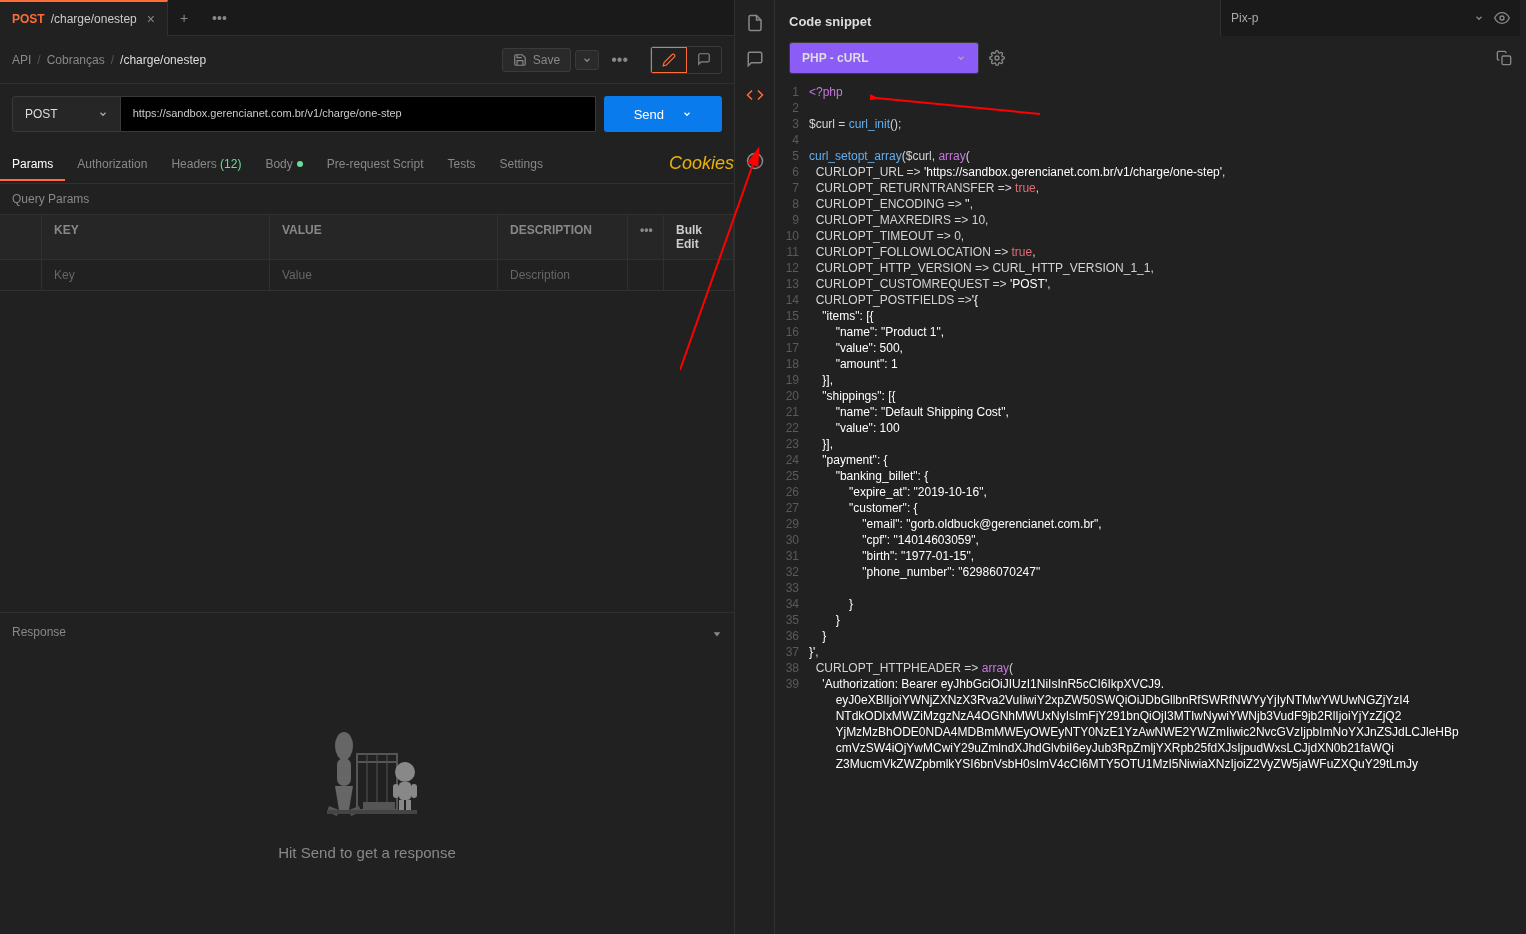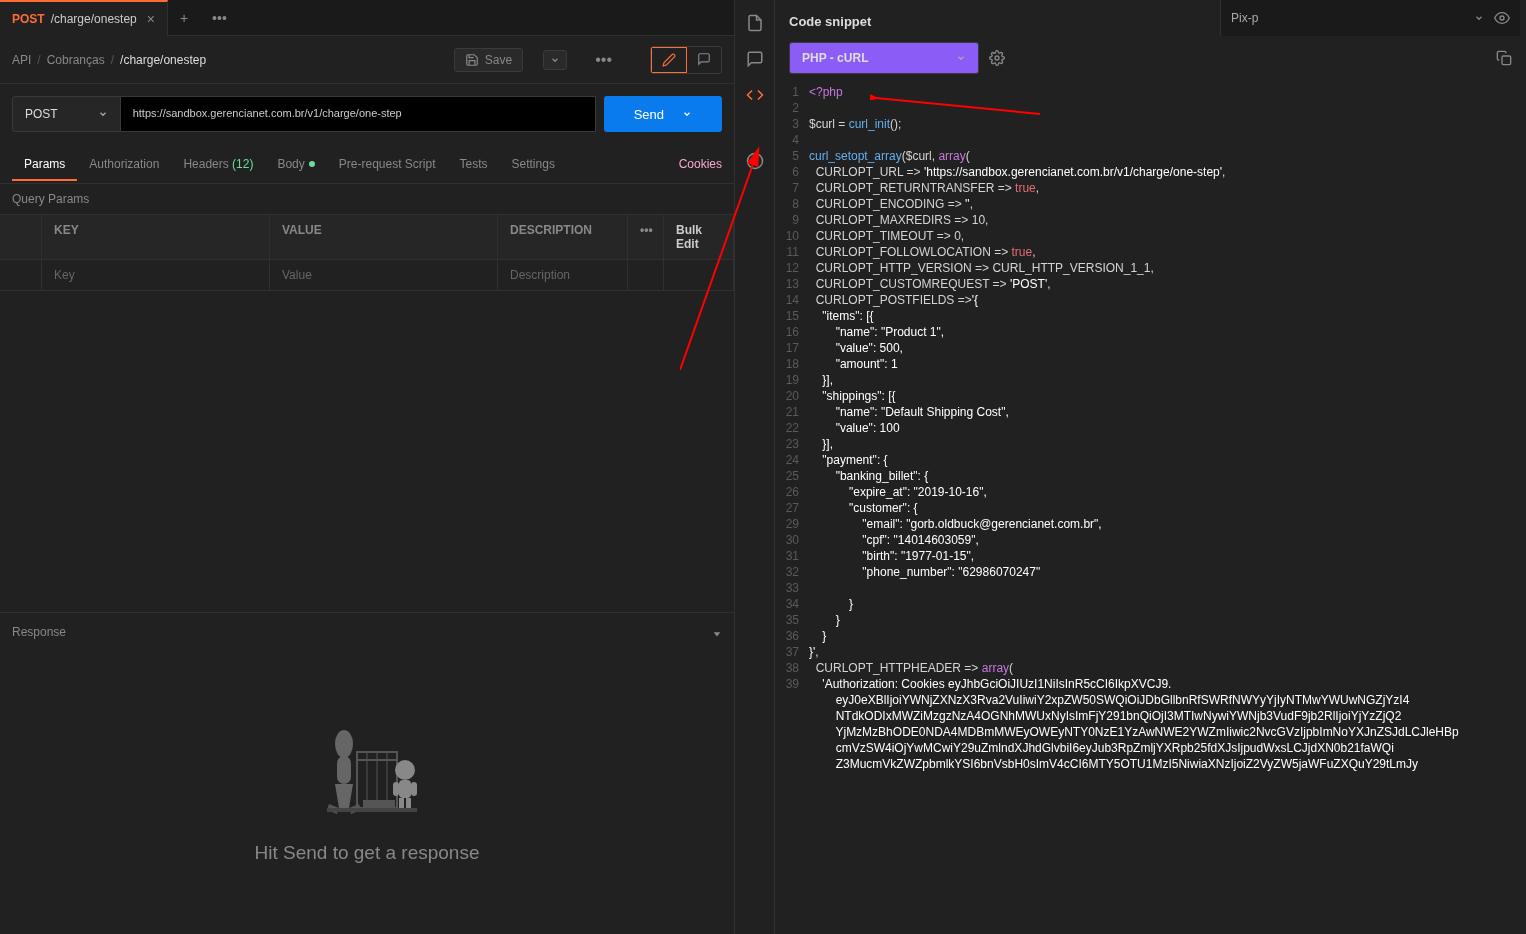--- a/index.html
+++ b/index.html
@@ -20,63 +20,63 @@
 
 .env-bar { position: absolute; right: 6px; top: 0; height: 36px; display: flex; align-items: center; padding: 0 10px; min-width: 300px; background: #1a1a1a; border-left: 1px solid #303030; }
 .env-select { flex: 1; display: flex; justify-content: space-between; align-items: center; font-size: 12px; color: #aaa; }
 .env-eye { margin-left: 10px; color: #888; }
 
 
 .toolbar { height: 48px; display: flex; align-items: center; padding: 0 12px; justify-content: space-between; border-bottom: 1px solid #303030; }
 .breadcrumbs { display: flex; align-items: center; font-size: 12px; color: #888; }
 .breadcrumbs span.sep { margin: 0 6px; color: #555; }
 .breadcrumbs .current { color: #ddd; }
-.toolbar-actions { display: flex; align-items: center; gap: 20px; }
+.toolbar-actions { display: flex; align-items: center; gap: 4px; }
 .btn-save { display: flex; align-items: center; border: 1px solid #3a3a3a; background: #2a2a2a; padding: 4px 10px; border-radius: 3px; font-size: 12px; color: #888; }
 .btn-chevron { border: 1px solid #3a3a3a; background: #2a2a2a; padding: 4px 6px; border-radius: 3px; color: #888; }
 .btn-more { padding: 4px 8px; color: #888; }
 .btn-orange-group { display: flex; border: 1px solid #3a3a3a; border-radius: 3px; margin-left: 10px; overflow: hidden; }
 .btn-orange-group > div { padding: 5px 10px; }
 .btn-orange-group .active { border: 1px solid #ff6c37; }
 
 
 .url-bar { display: flex; padding: 12px; gap: 0; }
 .method-select { background: #262626; border: 1px solid #3a3a3a; border-radius: 3px 0 0 3px; padding: 10px 12px; display: flex; align-items: center; gap: 40px; font-size: 12px; color: #ddd; min-width: 100px; }
 .url-input { flex: 1; background: #000000; border: 1px solid #3a3a3a; border-left: none; padding: 10px 12px; color: #ccc; font-size: 11px; }
 .send-btn { background: #097bed; color: #fff; border: none; padding: 10px 30px; margin-left: 8px; border-radius: 3px; font-size: 13px; font-weight: 500; display: flex; align-items: center; gap: 18px; }
 
 
-.req-tabs { display: flex; align-items: center; padding: 0 12px; height: 40px; border-bottom: 1px solid #303030; font-size: 12px; }
+.req-tabs { display: flex; align-items: center; padding: 0 0; height: 40px; border-bottom: 1px solid #303030; font-size: 12px; }
 .req-tab { padding: 10px 12px; color: #888; cursor: pointer; position: relative; }
 .req-tab.active { color: #fff; }
 .req-tab.active::after { content: ''; position: absolute; bottom: 0; left: 0; right: 0; height: 2px; background: #ff6c37; }
 .req-tab .count { color: #6bdd9a; }
 .req-tab .dot { display: inline-block; width: 6px; height: 6px; background: #6bdd9a; border-radius: 50%; margin-left: 4px; vertical-align: middle; }
-.cookies-link { margin-left: auto; color: #f9a8d4; font-size: 12px; cursor: pointer; }
+.cookies-link { margin-left: auto; color: #eab308; font-size: 18px; cursor: pointer; font-style: italic; }
 
 
 .qp-header { padding: 8px 12px; font-size: 12px; color: #888; }
 .qp-table { border-top: 1px solid #303030; }
 .qp-row { display: flex; border-bottom: 1px solid #303030; }
 .qp-row.header { background: #262626; color: #888; font-size: 11px; font-weight: 600; }
 .qp-cell { padding: 8px 12px; border-right: 1px solid #303030; font-size: 12px; }
 .qp-cell.chk { width: 42px; text-align: center; }
 .qp-cell.key { width: 228px; }
 .qp-cell.value { width: 228px; }
 .qp-cell.desc { flex: 1; }
 .qp-cell.opt { width: 36px; text-align: center; }
 .qp-cell.bulk { width: 70px; font-weight: 600; color: #ccc; }
 .qp-row.input .qp-cell { color: #666; }
 
 
 .response-section { border-top: 1px solid #303030; flex: 1; display: flex; flex-direction: column; }
 .response-header { padding: 12px; display: flex; justify-content: space-between; align-items: flex-end; font-size: 12px; color: #888; }
 .response-body { flex: 1; display: flex; flex-direction: column; align-items: center; justify-content: center; }
 .empty-illustration { margin-bottom: 20px; }
-.empty-text { color: #888; font-size: 19px; }
+.empty-text { color: #888; font-size: 15px; }
 
 
 .mini-sidebar { width: 40px; display: flex; flex-direction: column; align-items: center; padding-top: 14px; gap: 18px; border-right: 1px solid #303030; }
 .mini-icon { width: 18px; height: 18px; color: #888; cursor: pointer; }
 .mini-icon.active { color: #ff6c37; }
 
 
 .snippet-header { display: flex; align-items: center; justify-content: space-between; padding: 12px 14px; }
 .snippet-title { color: #ddd; font-size: 13px; font-weight: 600; }
 .snippet-close { color: #888; cursor: pointer; }
@@ -326,21 +326,21 @@
         <div class="code-line"><span class="ln">29</span><span class="code"><span class="tok-str">                "email": "gorb.oldbuck@gerencianet.com.br",</span></span></div>
         <div class="code-line"><span class="ln">30</span><span class="code"><span class="tok-str">                "cpf": "14014603059",</span></span></div>
         <div class="code-line"><span class="ln">31</span><span class="code"><span class="tok-str">                "birth": "1977-01-15",</span></span></div>
         <div class="code-line"><span class="ln">32</span><span class="code"><span class="tok-str">                "phone_number": "62986070247"</span></span></div>
         <div class="code-line"><span class="ln">33</span><span class="code"><span class="tok-str"></span></span></div>
         <div class="code-line"><span class="ln">34</span><span class="code"><span class="tok-str">            }</span></span></div>
         <div class="code-line"><span class="ln">35</span><span class="code"><span class="tok-str">        }</span></span></div>
         <div class="code-line"><span class="ln">36</span><span class="code"><span class="tok-str">    }</span></span></div>
         <div class="code-line"><span class="ln">37</span><span class="code"><span class="tok-str">}'</span><span class="tok-c">,</span></span></div>
         <div class="code-line"><span class="ln">38</span><span class="code"><span class="tok-c">  CURLOPT_HTTPHEADER =&gt; </span><span class="tok-kw">array</span><span class="tok-c">(</span></span></div>
-        <div class="code-line"><span class="ln">39</span><span class="code"><span class="tok-c">    </span><span class="tok-str">'Authorization: Cookies eyJhbGciOiJIUzI1NiIsInR5cCI6IkpXVCJ9.</span></span></div>
+        <div class="code-line"><span class="ln">39</span><span class="code"><span class="tok-c">    </span><span class="tok-str">'Authorization: Bearer eyJhbGciOiJIUzI1NiIsInR5cCI6IkpXVCJ9.</span></span></div>
         <div class="code-line"><span class="ln"></span><span class="code"><span class="tok-str">        eyJ0eXBlIjoiYWNjZXNzX3Rva2VuIiwiY2xpZW50SWQiOiJDbGllbnRfSWRfNWYyYjIyNTMwYWUwNGZjYzI4</span></span></div>
         <div class="code-line"><span class="ln"></span><span class="code"><span class="tok-str">        NTdkODIxMWZiMzgzNzA4OGNhMWUxNyIsImFjY291bnQiOjI3MTIwNywiYWNjb3VudF9jb2RlIjoiYjYzZjQ2</span></span></div>
         <div class="code-line"><span class="ln"></span><span class="code"><span class="tok-str">        YjMzMzBhODE0NDA4MDBmMWEyOWEyNTY0NzE1YzAwNWE2YWZmIiwic2NvcGVzIjpbImNoYXJnZSJdLCJleHBp</span></span></div>
         <div class="code-line"><span class="ln"></span><span class="code"><span class="tok-str">        cmVzSW4iOjYwMCwiY29uZmlndXJhdGlvbiI6eyJub3RpZmljYXRpb25fdXJsIjpudWxsLCJjdXN0b21faWQi</span></span></div>
         <div class="code-line"><span class="ln"></span><span class="code"><span class="tok-str">        Z3MucmVkZWZpbmlkYSI6bnVsbH0sImV4cCI6MTY5OTU1MzI5NiwiaXNzIjoiZ2VyZW5jaWFuZXQuY29tLmJy</span></span></div>
       </div>
   </div>
 </div>
 
 <div class="env-bar">

